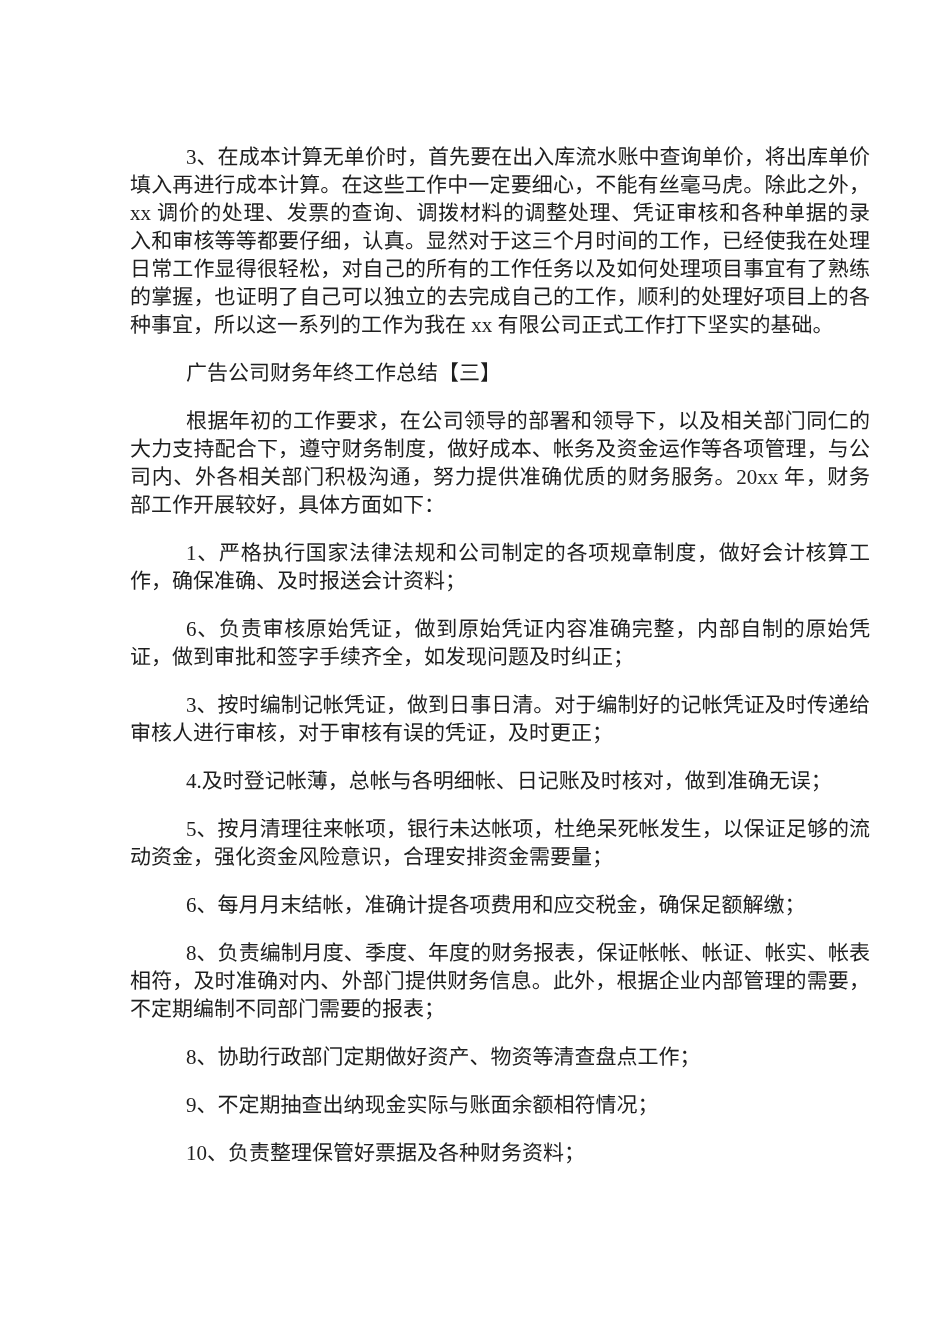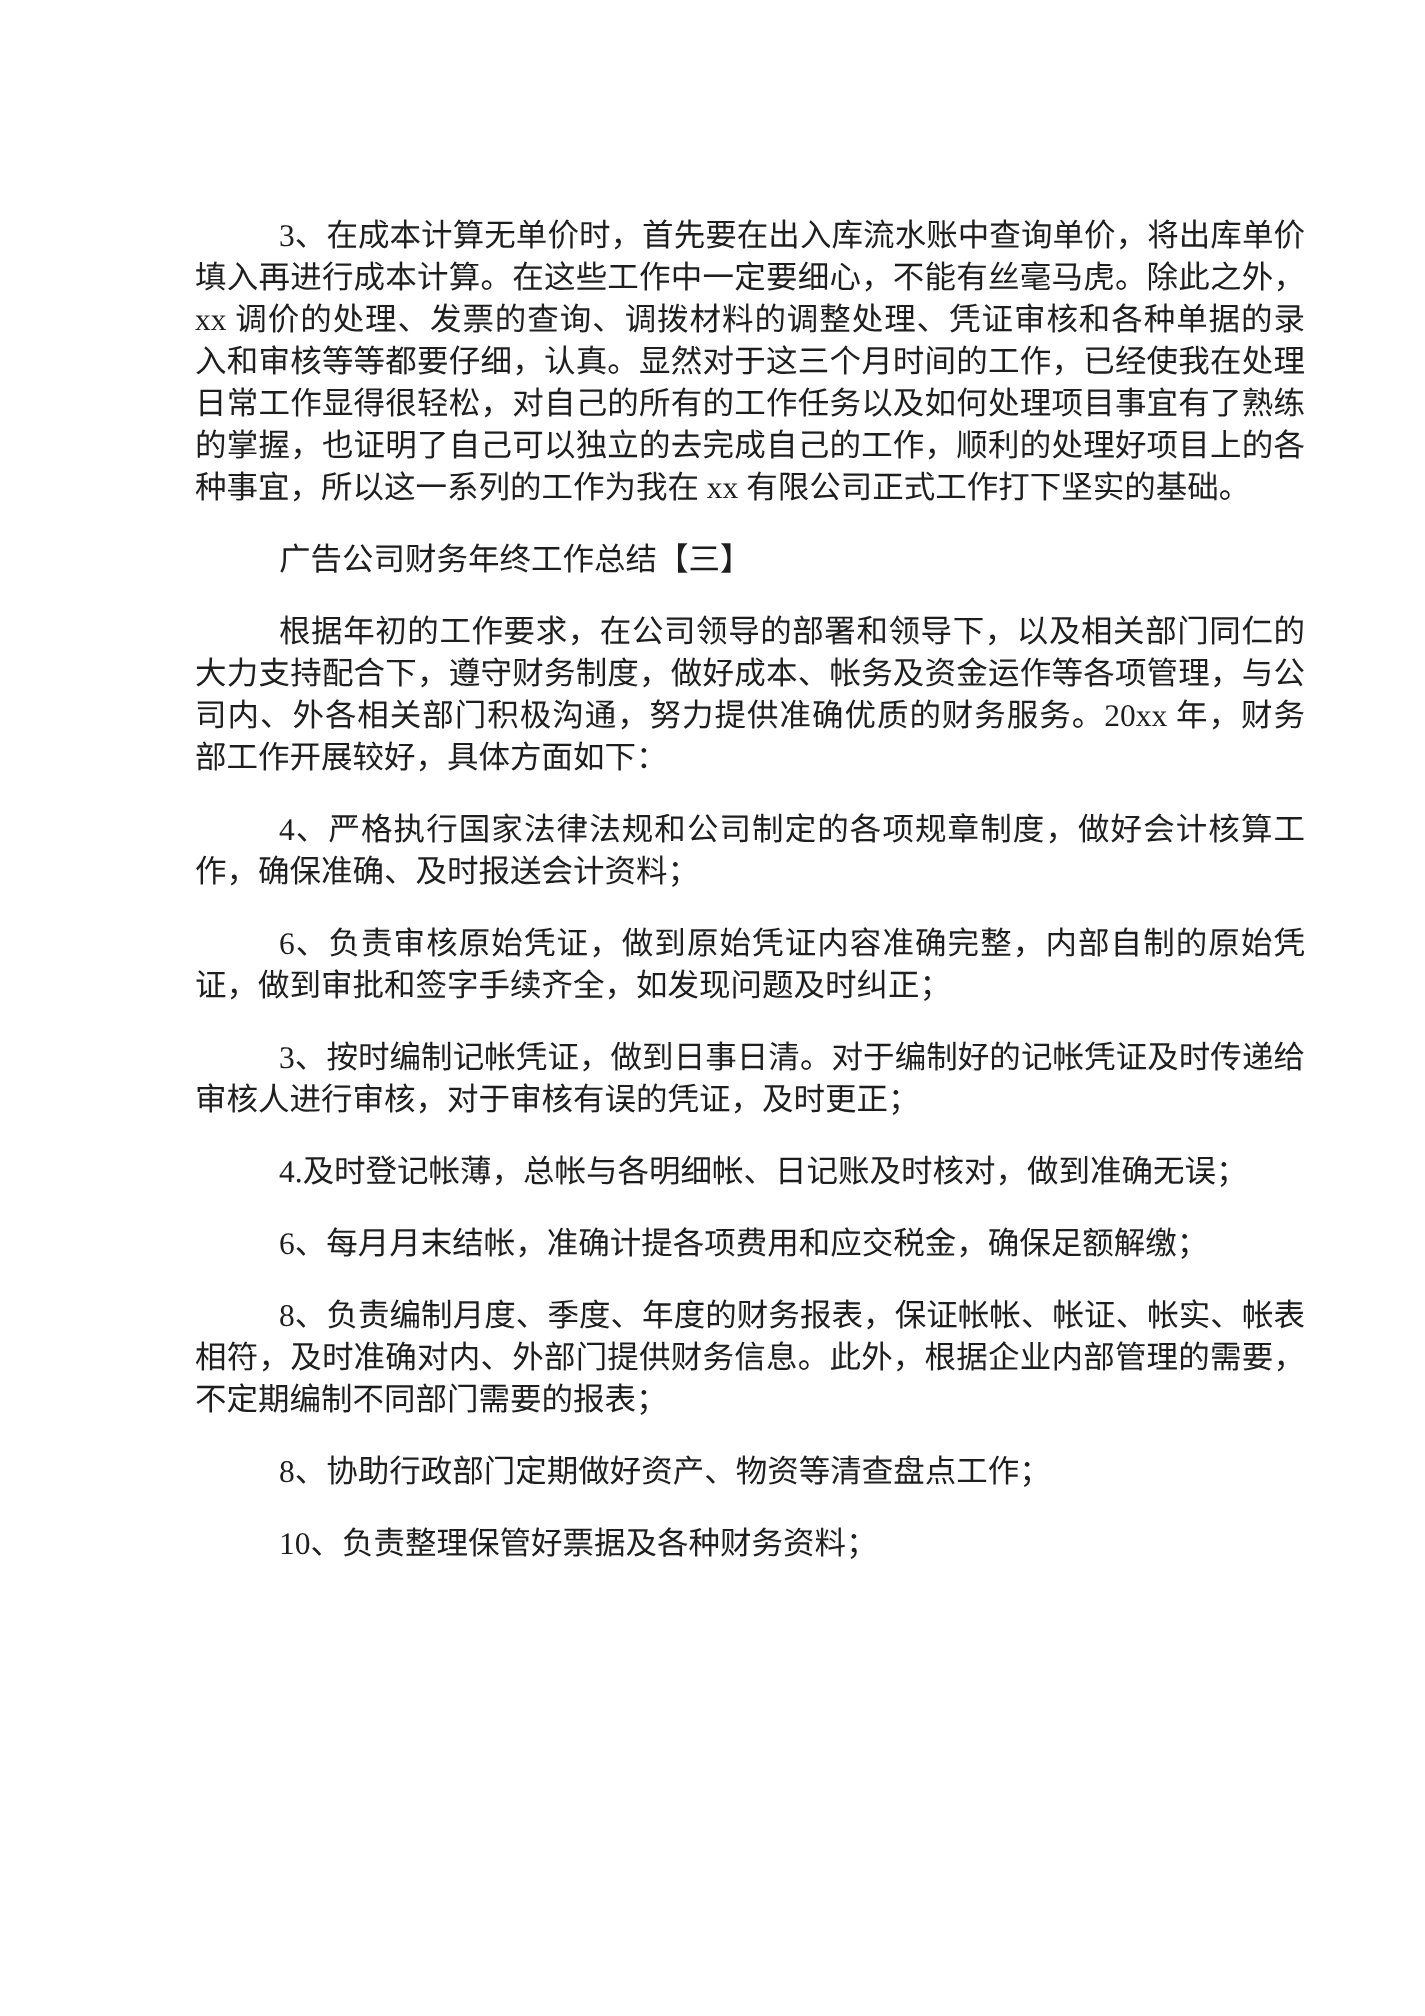--- a/index.html
+++ b/index.html
@@ -42,22 +42,24 @@
   }
 </style>
 </head>
 <body style="background: rgb(255, 255, 255);">
 
 <div class="page">
   <div class="doc-body" style="color: rgb(30, 30, 30);">
     <p>3、在成本计算无单价时，首先要在出入库流水账中查询单价，将出库单价填入再进行成本计算。在这些工作中一定要细心，不能有丝毫马虎。除此之外，xx 调价的处理、发票的查询、调拨材料的调整处理、凭证审核和各种单据的录入和审核等等都要仔细，认真。显然对于这三个月时间的工作，已经使我在处理日常工作显得很轻松，对自己的所有的工作任务以及如何处理项目事宜有了熟练的掌握，也证明了自己可以独立的去完成自己的工作，顺利的处理好项目上的各种事宜，所以这一系列的工作为我在 xx 有限公司正式工作打下坚实的基础。</p>
     <p class="heading">广告公司财务年终工作总结【三】</p>
     <p>根据年初的工作要求，在公司领导的部署和领导下，以及相关部门同仁的大力支持配合下，遵守财务制度，做好成本、帐务及资金运作等各项管理，与公司内、外各相关部门积极沟通，努力提供准确优质的财务服务。20xx 年，财务部工作开展较好，具体方面如下：</p>
-    <p>4、严格执行国家法律法规和公司制定的各项规章制度，做好会计核算工作，确保准确、及时报送会计资料；</p>
+    <p>1、严格执行国家法律法规和公司制定的各项规章制度，做好会计核算工作，确保准确、及时报送会计资料；</p>
     <p>6、负责审核原始凭证，做到原始凭证内容准确完整，内部自制的原始凭证，做到审批和签字手续齐全，如发现问题及时纠正；</p>
     <p>3、按时编制记帐凭证，做到日事日清。对于编制好的记帐凭证及时传递给审核人进行审核，对于审核有误的凭证，及时更正；</p>
     <p>4.及时登记帐薄，总帐与各明细帐、日记账及时核对，做到准确无误；</p>
+    <p>5、按月清理往来帐项，银行未达帐项，杜绝呆死帐发生，以保证足够的流动资金，强化资金风险意识，合理安排资金需要量；</p>
     <p>6、每月月末结帐，准确计提各项费用和应交税金，确保足额解缴；</p>
     <p>8、负责编制月度、季度、年度的财务报表，保证帐帐、帐证、帐实、帐表相符，及时准确对内、外部门提供财务信息。此外，根据企业内部管理的需要，不定期编制不同部门需要的报表；</p>
     <p>8、协助行政部门定期做好资产、物资等清查盘点工作；</p>
+    <p>9、不定期抽查出纳现金实际与账面余额相符情况；</p>
     <p>10、负责整理保管好票据及各种财务资料；</p>
   </div>
 </div>
 
 </body></html>

